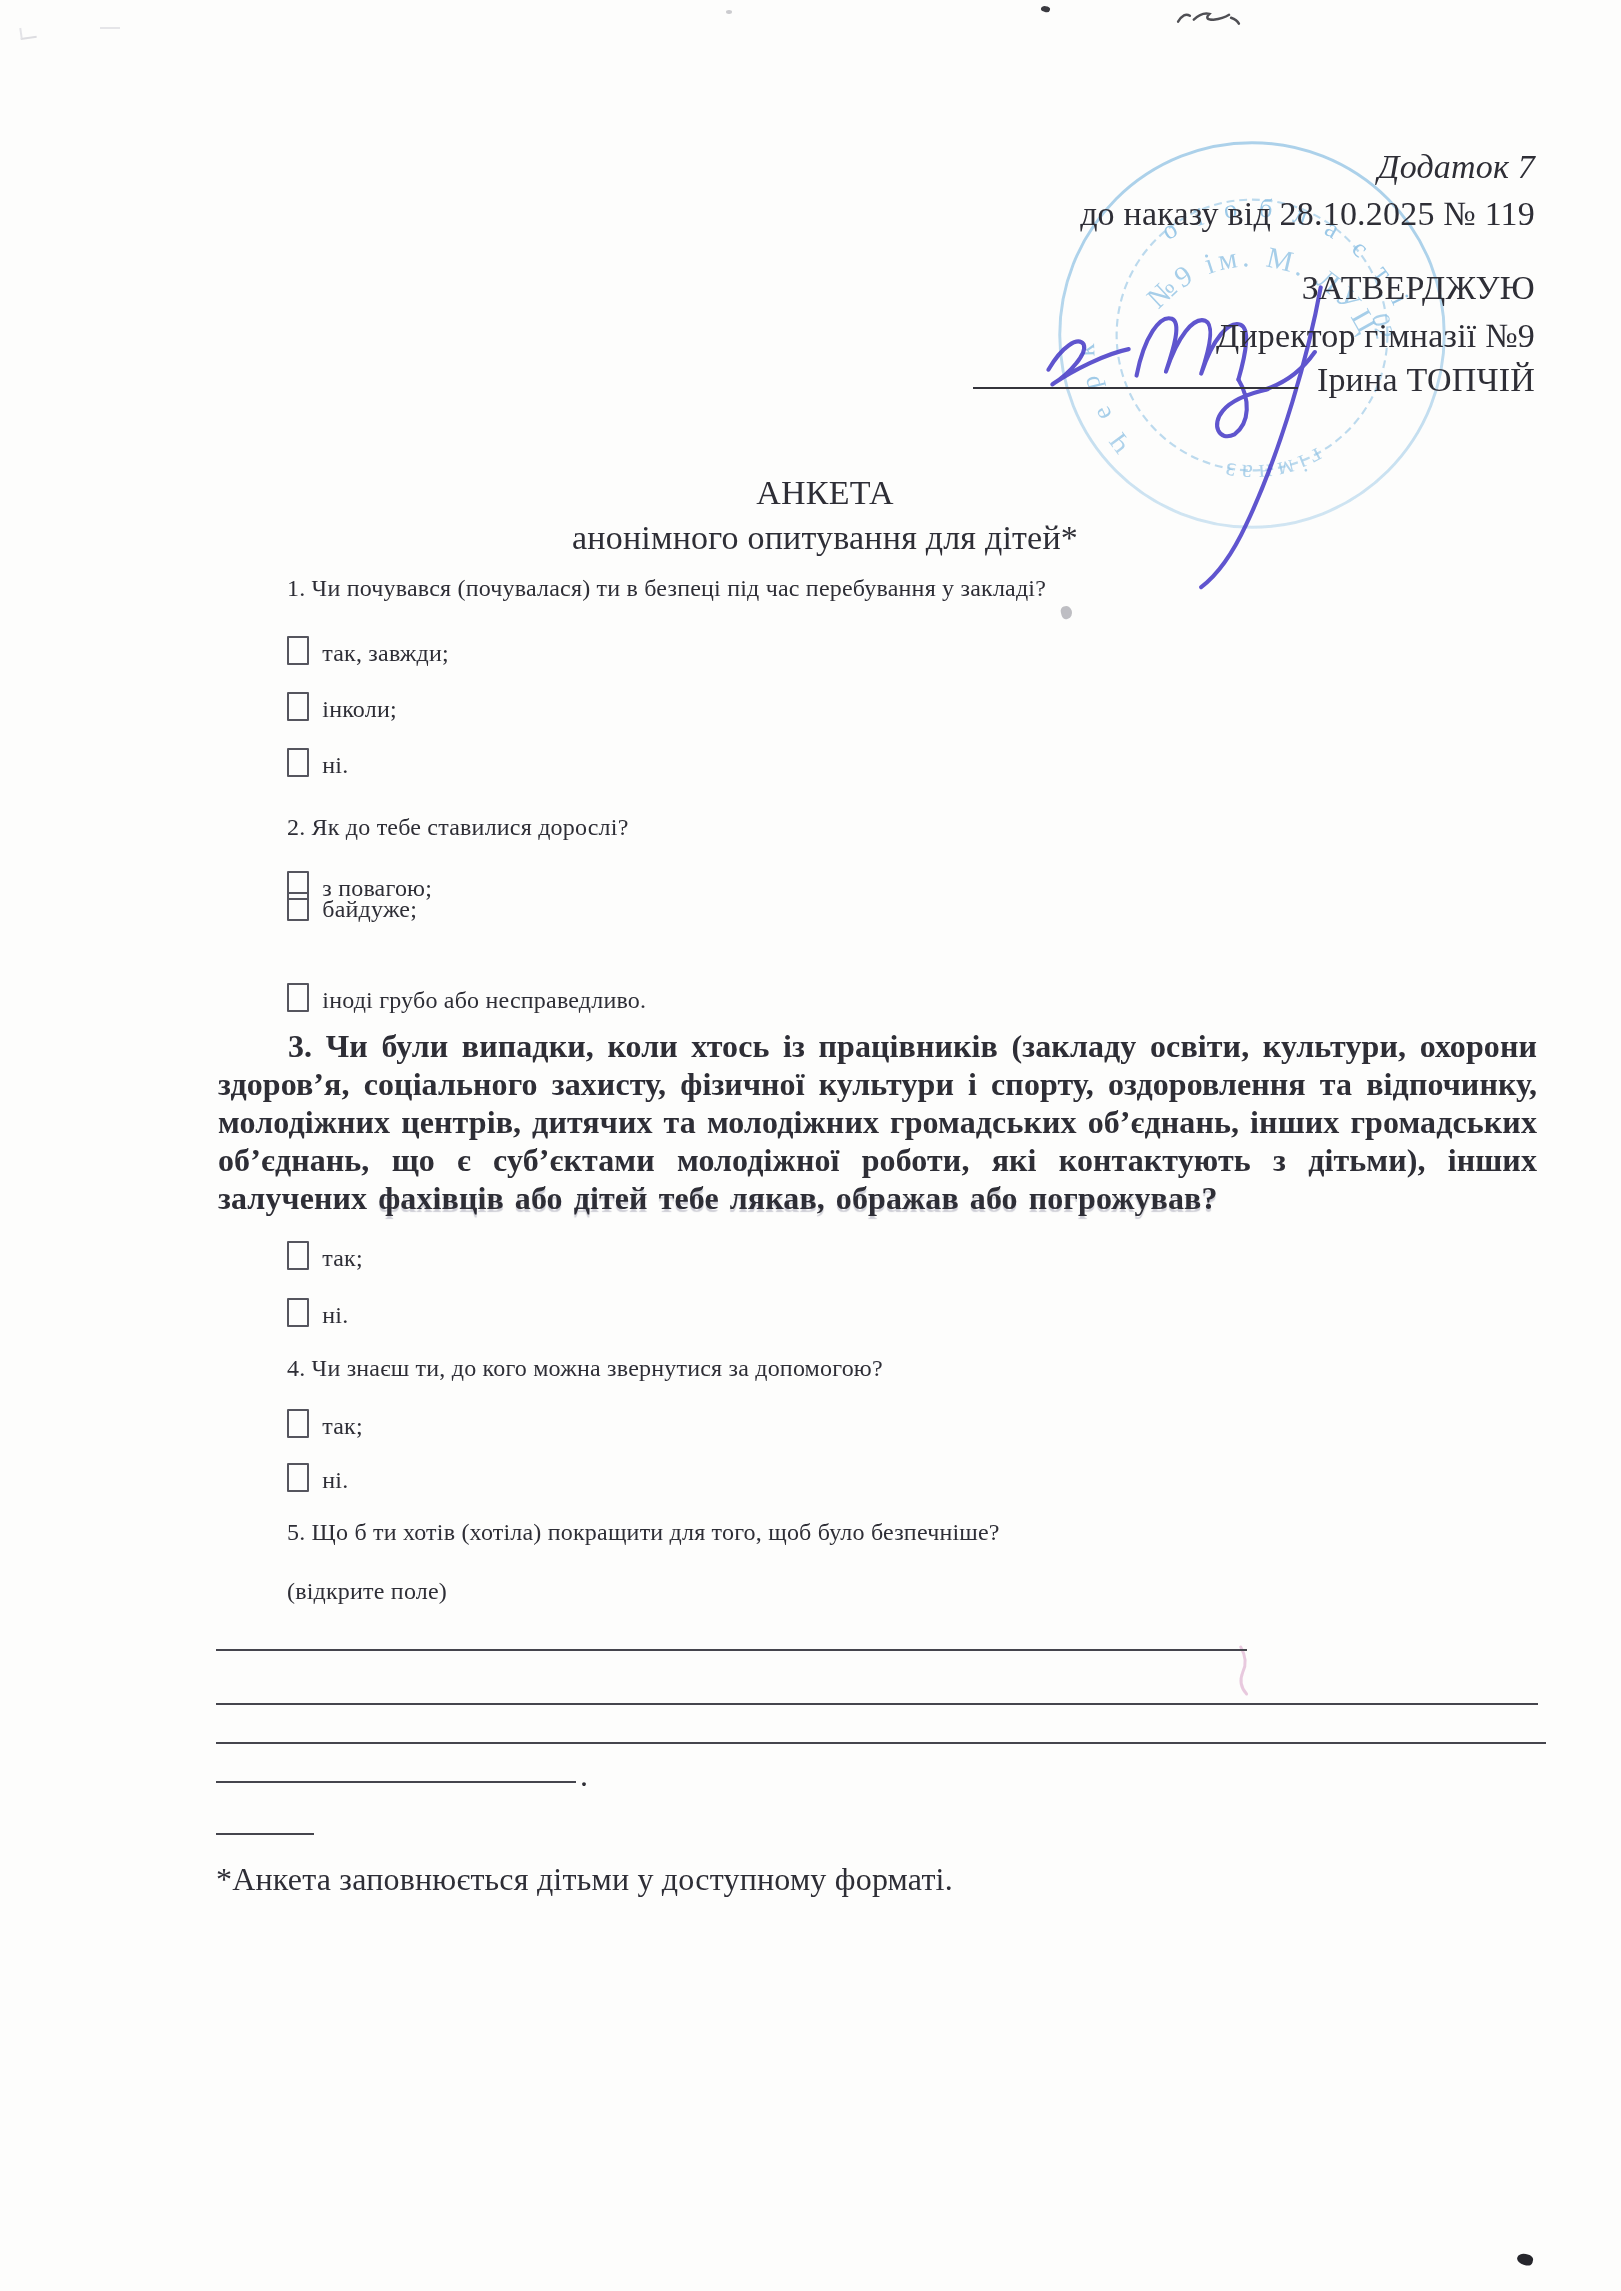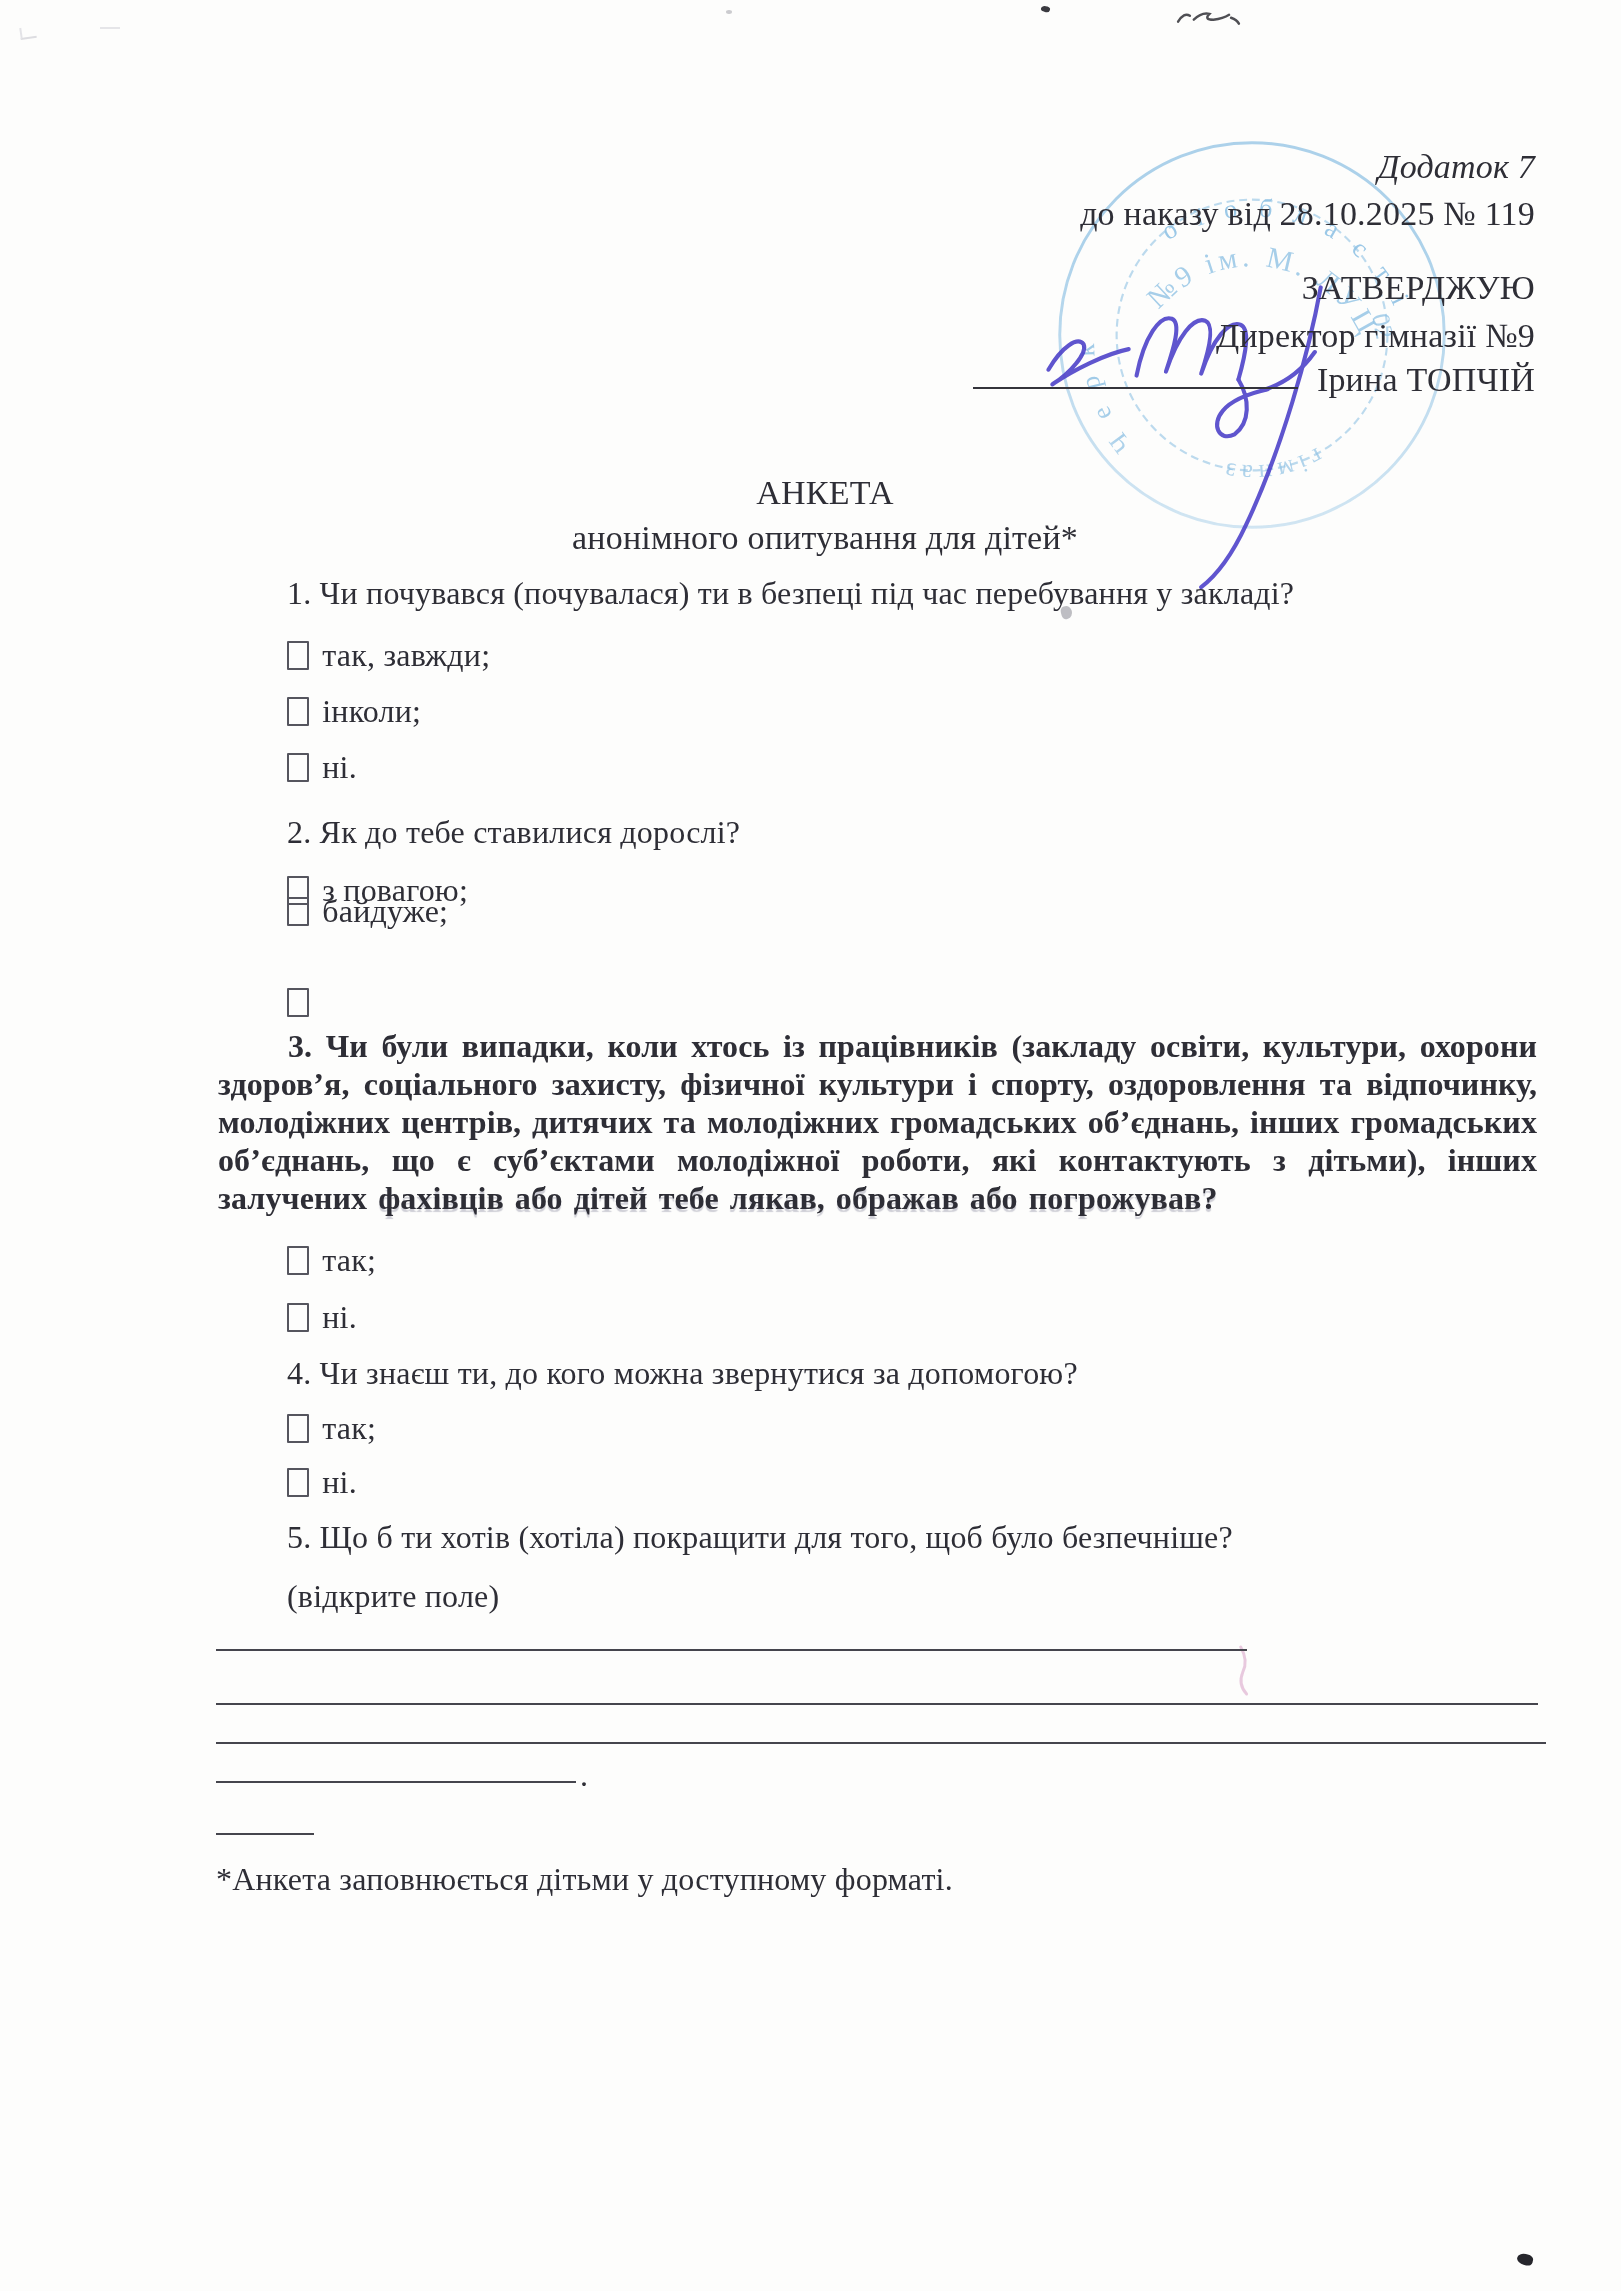--- a/index.html
+++ b/index.html
@@ -6,21 +6,21 @@
   .page{
     position:relative;
     width:1621px;height:2292px;
     margin:0 auto;
     background:#fdfdfc;
     font-family:"Liberation Serif","DejaVu Serif",serif;
     color:#2e2e36;
     overflow:hidden;
   }
   .abs{position:absolute;}
-  .t{font-size:32px;line-height:1.2;letter-spacing:0.2px;white-space:nowrap;}
+  .t{font-size:24px;line-height:1.2;letter-spacing:0.2px;white-space:nowrap;}
   .right-block{right:86px;text-align:right;}
   .title-line{left:29px;right:0;text-align:center;font-size:34px;}
   .para{
     left:218px;width:1319px;
     font-size:32px;line-height:38px;letter-spacing:0.1px;
     text-align:justify;text-justify:inter-word;
     white-space:normal;text-indent:70px;word-spacing:2.9px;font-weight:bold;
   }
   .ghost{text-shadow:0 2.9px 1px rgba(90,90,120,.28);}
   .cb{
@@ -120,21 +120,21 @@
   </div>
 
   <div class="abs t q" style="top:813px;">2. Як до тебе ставилися дорослі?</div>
   <div class="abs t opt" style="top:871px;">
     <span class="cb"></span><span>з повагою;</span>
   </div>
   <div class="abs t opt" style="top:892px;text-align:right;">
     <span class="cb"></span><span>байдуже;</span>
   </div>
   <div class="abs t opt" style="top:983px;">
-    <span class="cb"></span>
+    <span class="cb"></span><span>іноді грубо або несправедливо.</span>
   </div>
 
   <div class="abs para" style="top:1027px;"><span>3. Чи були випадки, коли хтось із працівників (закладу освіти, культури, охорони здоров’я, соціального захисту, фізичної культури і спорту, оздоровлення та відпочинку, молодіжних центрів, дитячих та молодіжних громадських об’єднань, інших громадських об’єднань, що є суб’єктами молодіжної роботи, які контактують з дітьми), інших залучених </span><span class="ghost">фахівців або дітей тебе лякав, ображав або погрожував?</span></div>
 
   <div class="abs t opt" style="top:1241px;">
     <span class="cb"></span><span>так;</span>
   </div>
   <div class="abs t opt" style="top:1298px;">
     <span class="cb"></span><span>ні.</span>
   </div>

